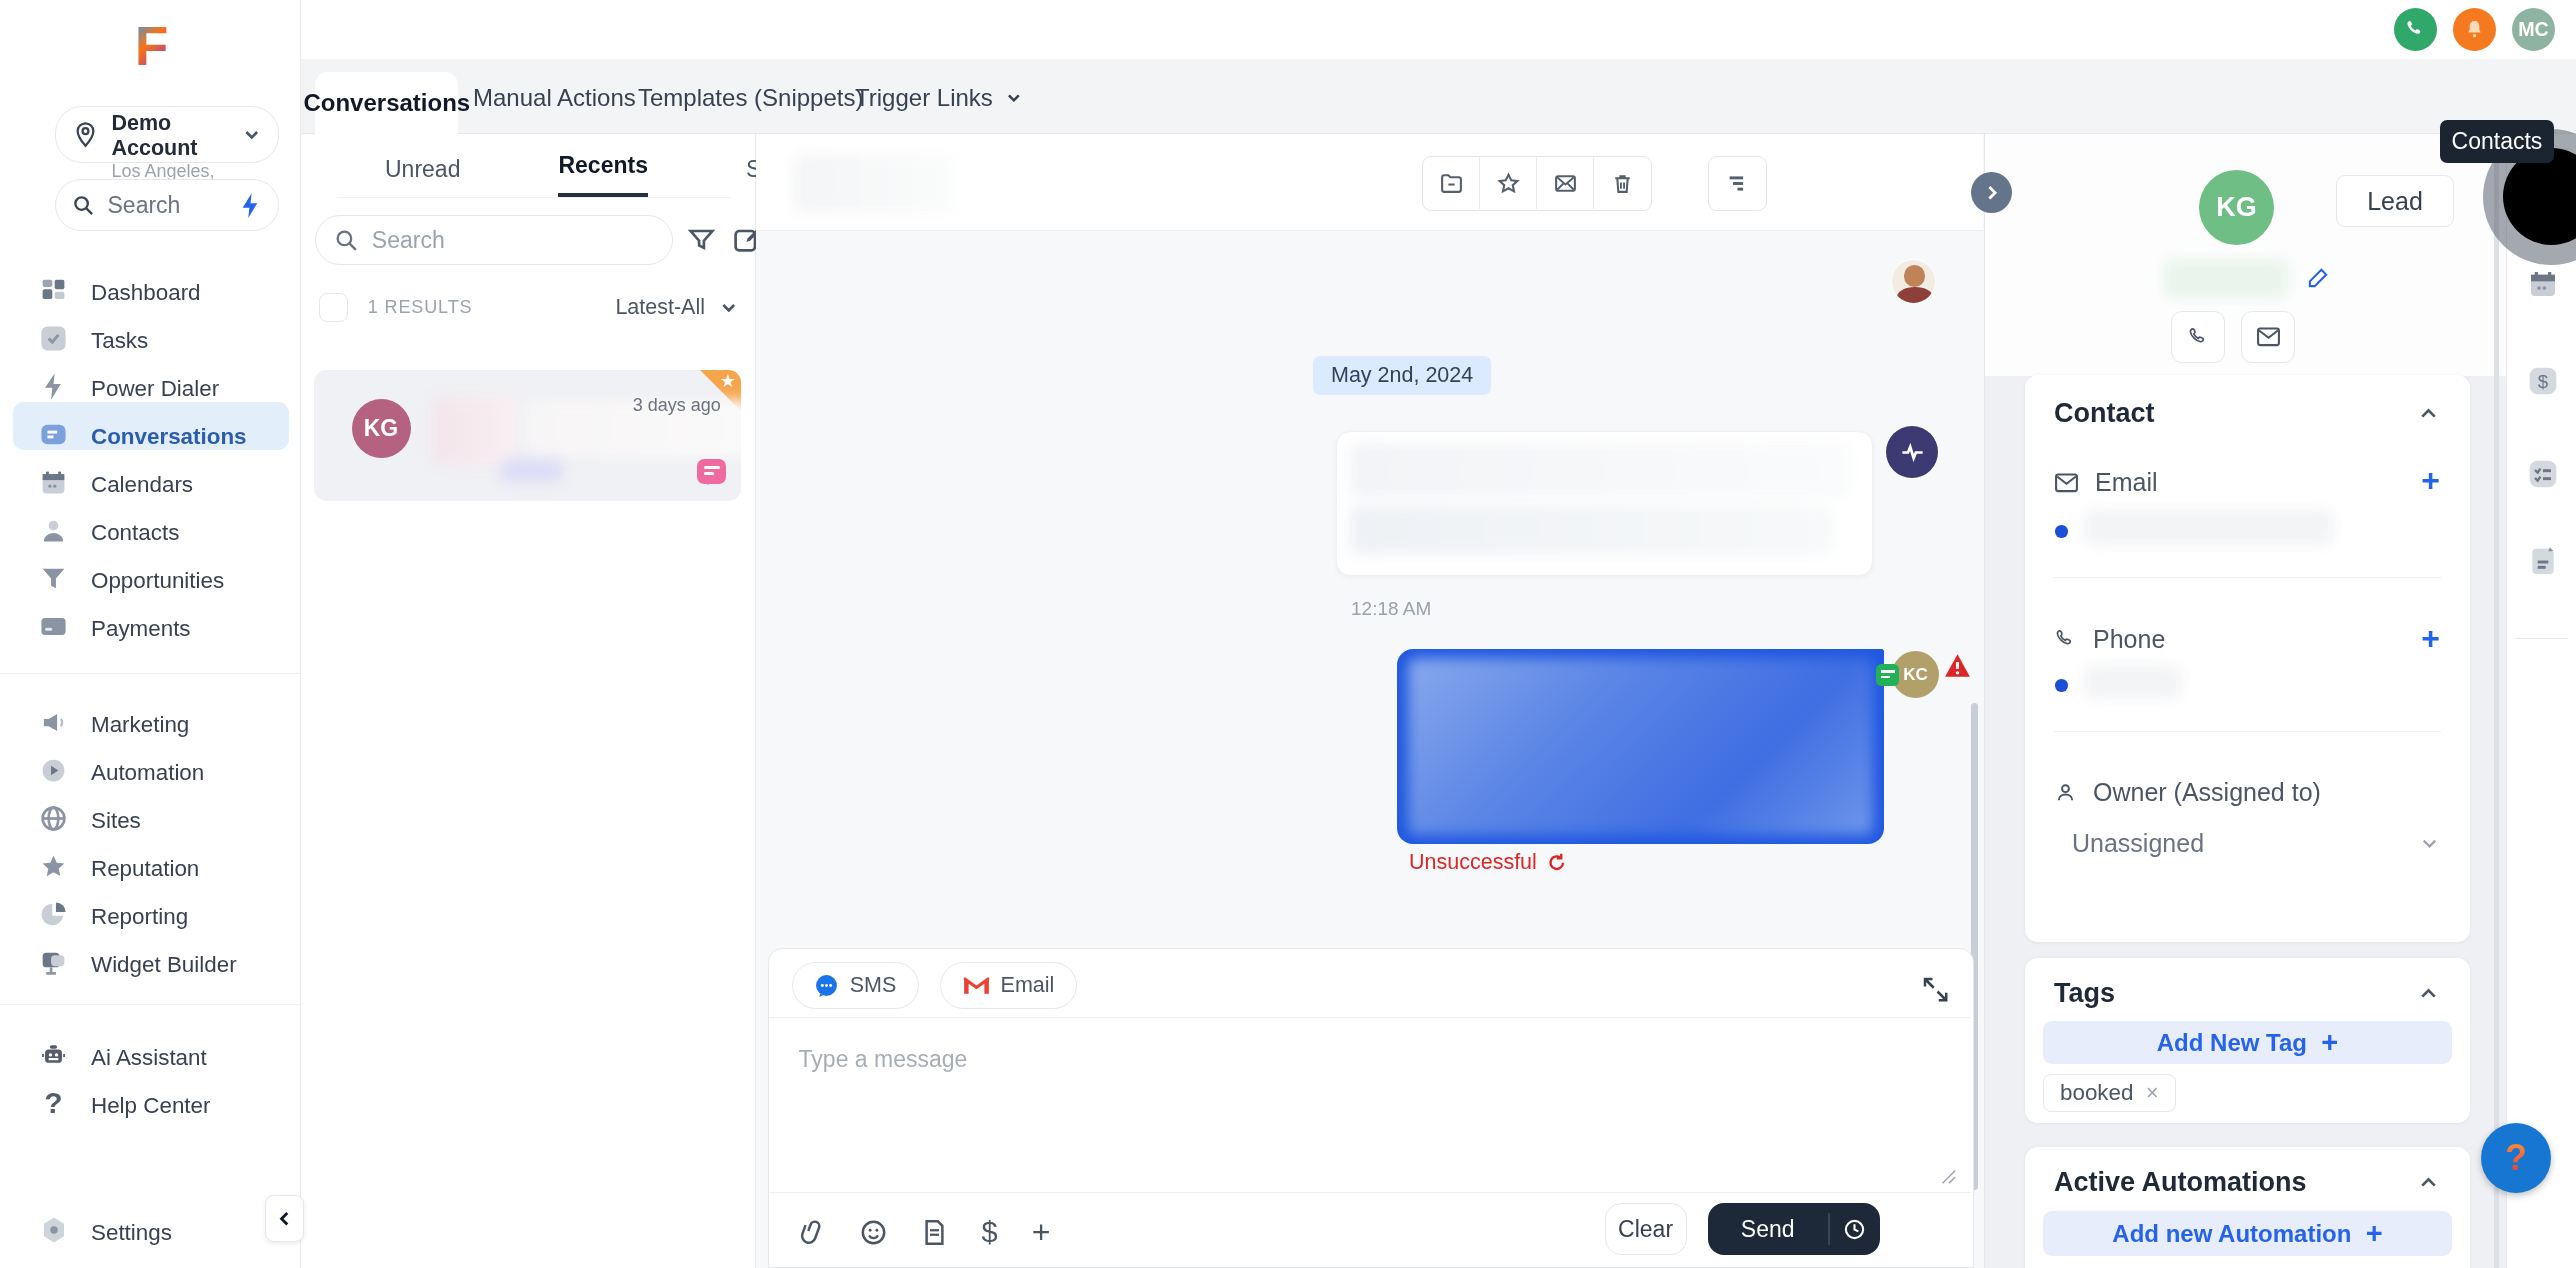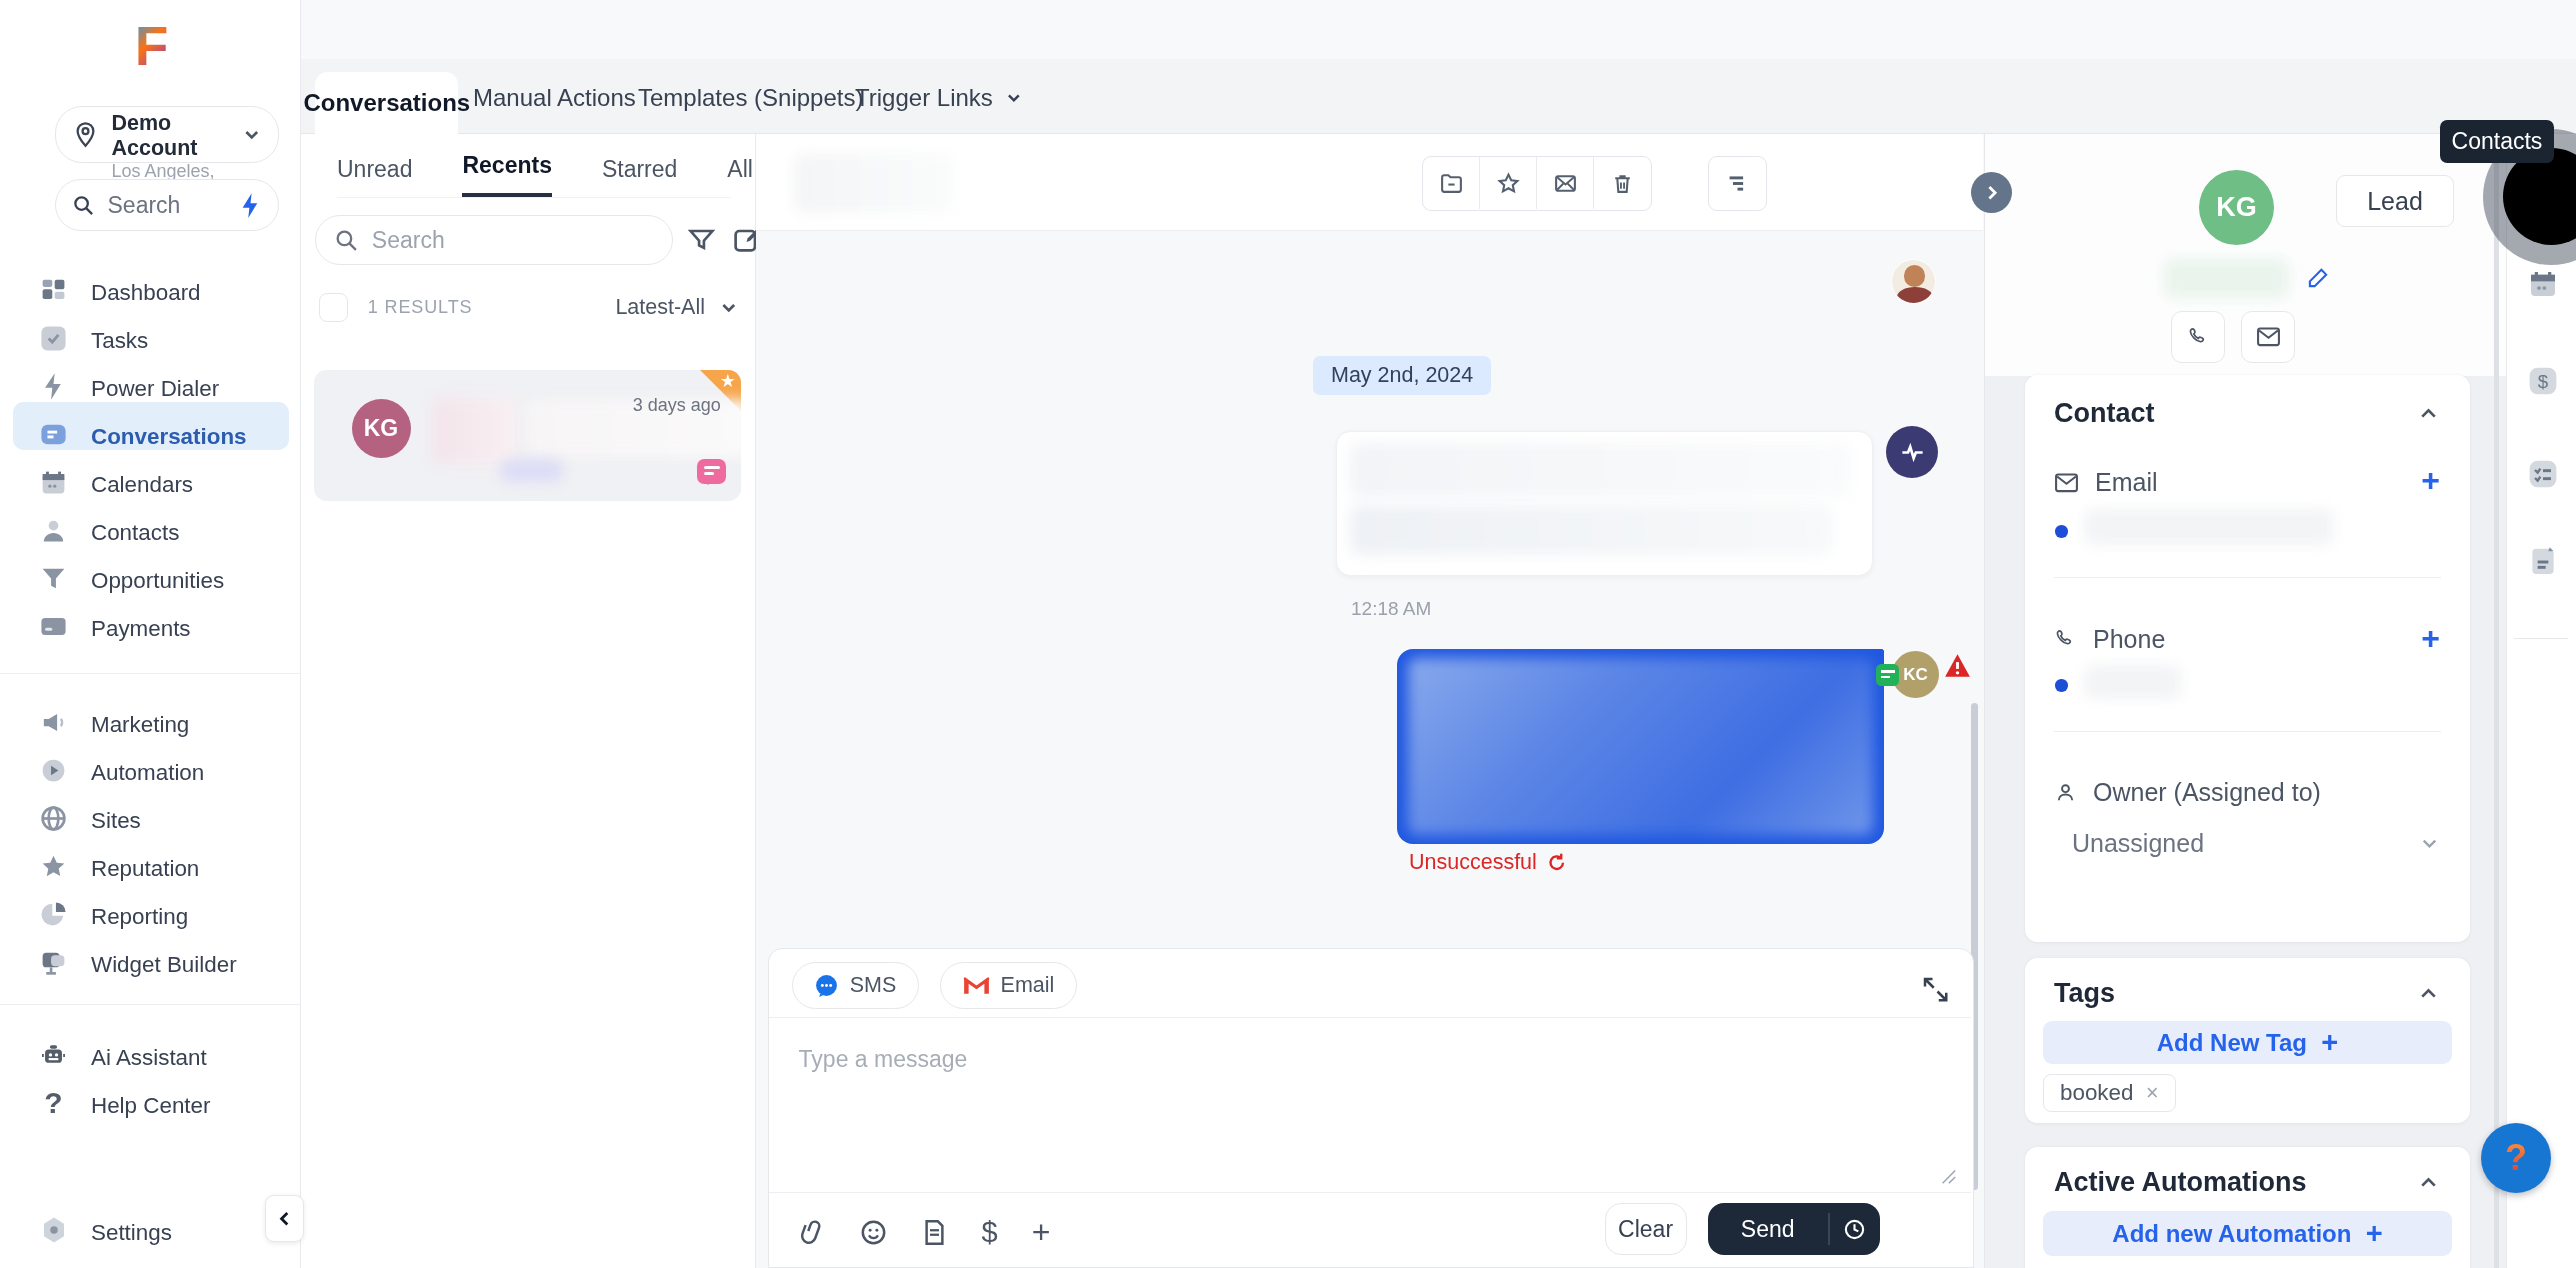--- a/index.html
+++ b/index.html
@@ -26,21 +26,21 @@
   .nic{width:32px;height:32px;display:flex;align-items:center;justify-content:center;flex:none;}
   .side-divider{left:0;width:301px;height:0;border-top:1.8px solid #eceef1;}
 
   
   #topnav{left:301px;top:59px;width:2275px;height:75px;background:#f3f4f6;border-bottom:1.8px solid #e5e7eb;}
   .tn-tab{font-size:24px;color:#374151;display:flex;align-items:center;gap:10.7px;}
   #tn-active{left:14.3px;top:12.5px;height:63px;width:143px;background:#fff;border-radius:12.5px 12.5px 0 0;display:flex;align-items:center;justify-content:center;font-weight:bold;color:#111827;font-size:24px;}
 
   
   #convlist{left:301px;top:134px;width:455px;height:1134px;background:#fff;border-right:1.8px solid #e8eaee;}
-  .cl-tab{font-size:23px;color:#4b5563;padding-bottom:14.3px;}
+  .cl-tab{font-size:23px;color:#4b5563;padding-bottom:14.3px;margin-left:48px;}
   .cl-tab.active{color:#111827;font-weight:bold;border-bottom:4.5px solid #253042;}
   #conv-card{left:12.5px;top:236px;width:427px;height:131px;background:#f0f1f4;border-radius:12.5px;overflow:hidden;}
   .avatar{border-radius:50%;display:flex;align-items:center;justify-content:center;color:#fff;font-weight:bold;}
 
   
   #chat{left:756px;top:134px;width:1229px;height:1134px;background:#f7f8f9;border-right:1.8px solid #e5e7eb;}
   #chat-header{left:0;top:0;width:1227px;height:97px;background:#fff;border-bottom:1.8px solid #eceef1;}
   .tool-box{background:#fff;border:1.8px solid #e3e6ea;border-radius:9px;display:flex;align-items:center;}
   .tool-cell{width:57px;height:52px;display:flex;align-items:center;justify-content:center;border-right:1.8px solid #e9ecef;}
   .tool-cell:last-child{border-right:none;}
@@ -76,20 +76,36 @@
   #helpbtn{left:2481px;top:1123px;width:70px;height:70px;border-radius:50%;background:#1676d2;display:flex;align-items:center;justify-content:center;z-index:20;box-shadow:0 2.7px 7.2px rgba(0,0,0,.25);}
   #helpbtn span{font-size:36px;font-weight:bold;background:linear-gradient(180deg,#ff9a3d,#e03131);-webkit-background-clip:text;background-clip:text;color:transparent;}
 
   .scrollbar{background:#c9ced6;border-radius:3.6px;}
 </style>
 </head>
 <body>
 
 <div id="app">
 
+  <div id="top-header" class="abs">
+    <div class="abs hdr-circle" style="left:2394px;top:8px;background:#2fa869;">
+      <svg width="23" height="23" viewBox="0 0 24 24">
+          <path d="M6 3c1 0 2 2 2.3 3.2.2.8-.6 1.5-1.2 2 .8 2 2.7 3.9 4.7 4.7.5-.6 1.2-1.4 2-1.2C15 12 17 13 17 14c0 1.4-1.6 2.6-3 2.4C9.4 15.8 4.2 10.6 3.6 6 3.4 4.6 4.6 3 6 3z" fill="#fff"></path>
+        </svg>
+    </div>
+    <div class="abs hdr-circle" style="left:2453px;top:8px;background:#f4791f;">
+      <svg width="23" height="23" viewBox="0 0 24 24">
+          <path d="M12 3c3 0 5 2.2 5 5v4l1.5 3h-13L7 12V8c0-2.8 2-5 5-5z" fill="#ffd9b8"></path>
+          <circle cx="12" cy="18.5" r="1.8" fill="#ffd9b8"></circle>
+        </svg>
+    </div>
+    <div class="abs hdr-circle" style="left:2512px;top:8px;background:#8fb3a2;">
+      <span>MC</span>
+    </div>
+  </div>
 
   <div id="topnav" class="abs">
     <div id="tn-active" class="abs">
       <span>Conversations</span>
     </div>
     <div class="abs tn-tab" style="left:172px;top:25px;">
         <span>Manual Actions</span>
       </div>
     <div class="abs tn-tab" style="left:337px;top:25px;">
         <span>Templates (Snippets)</span>

